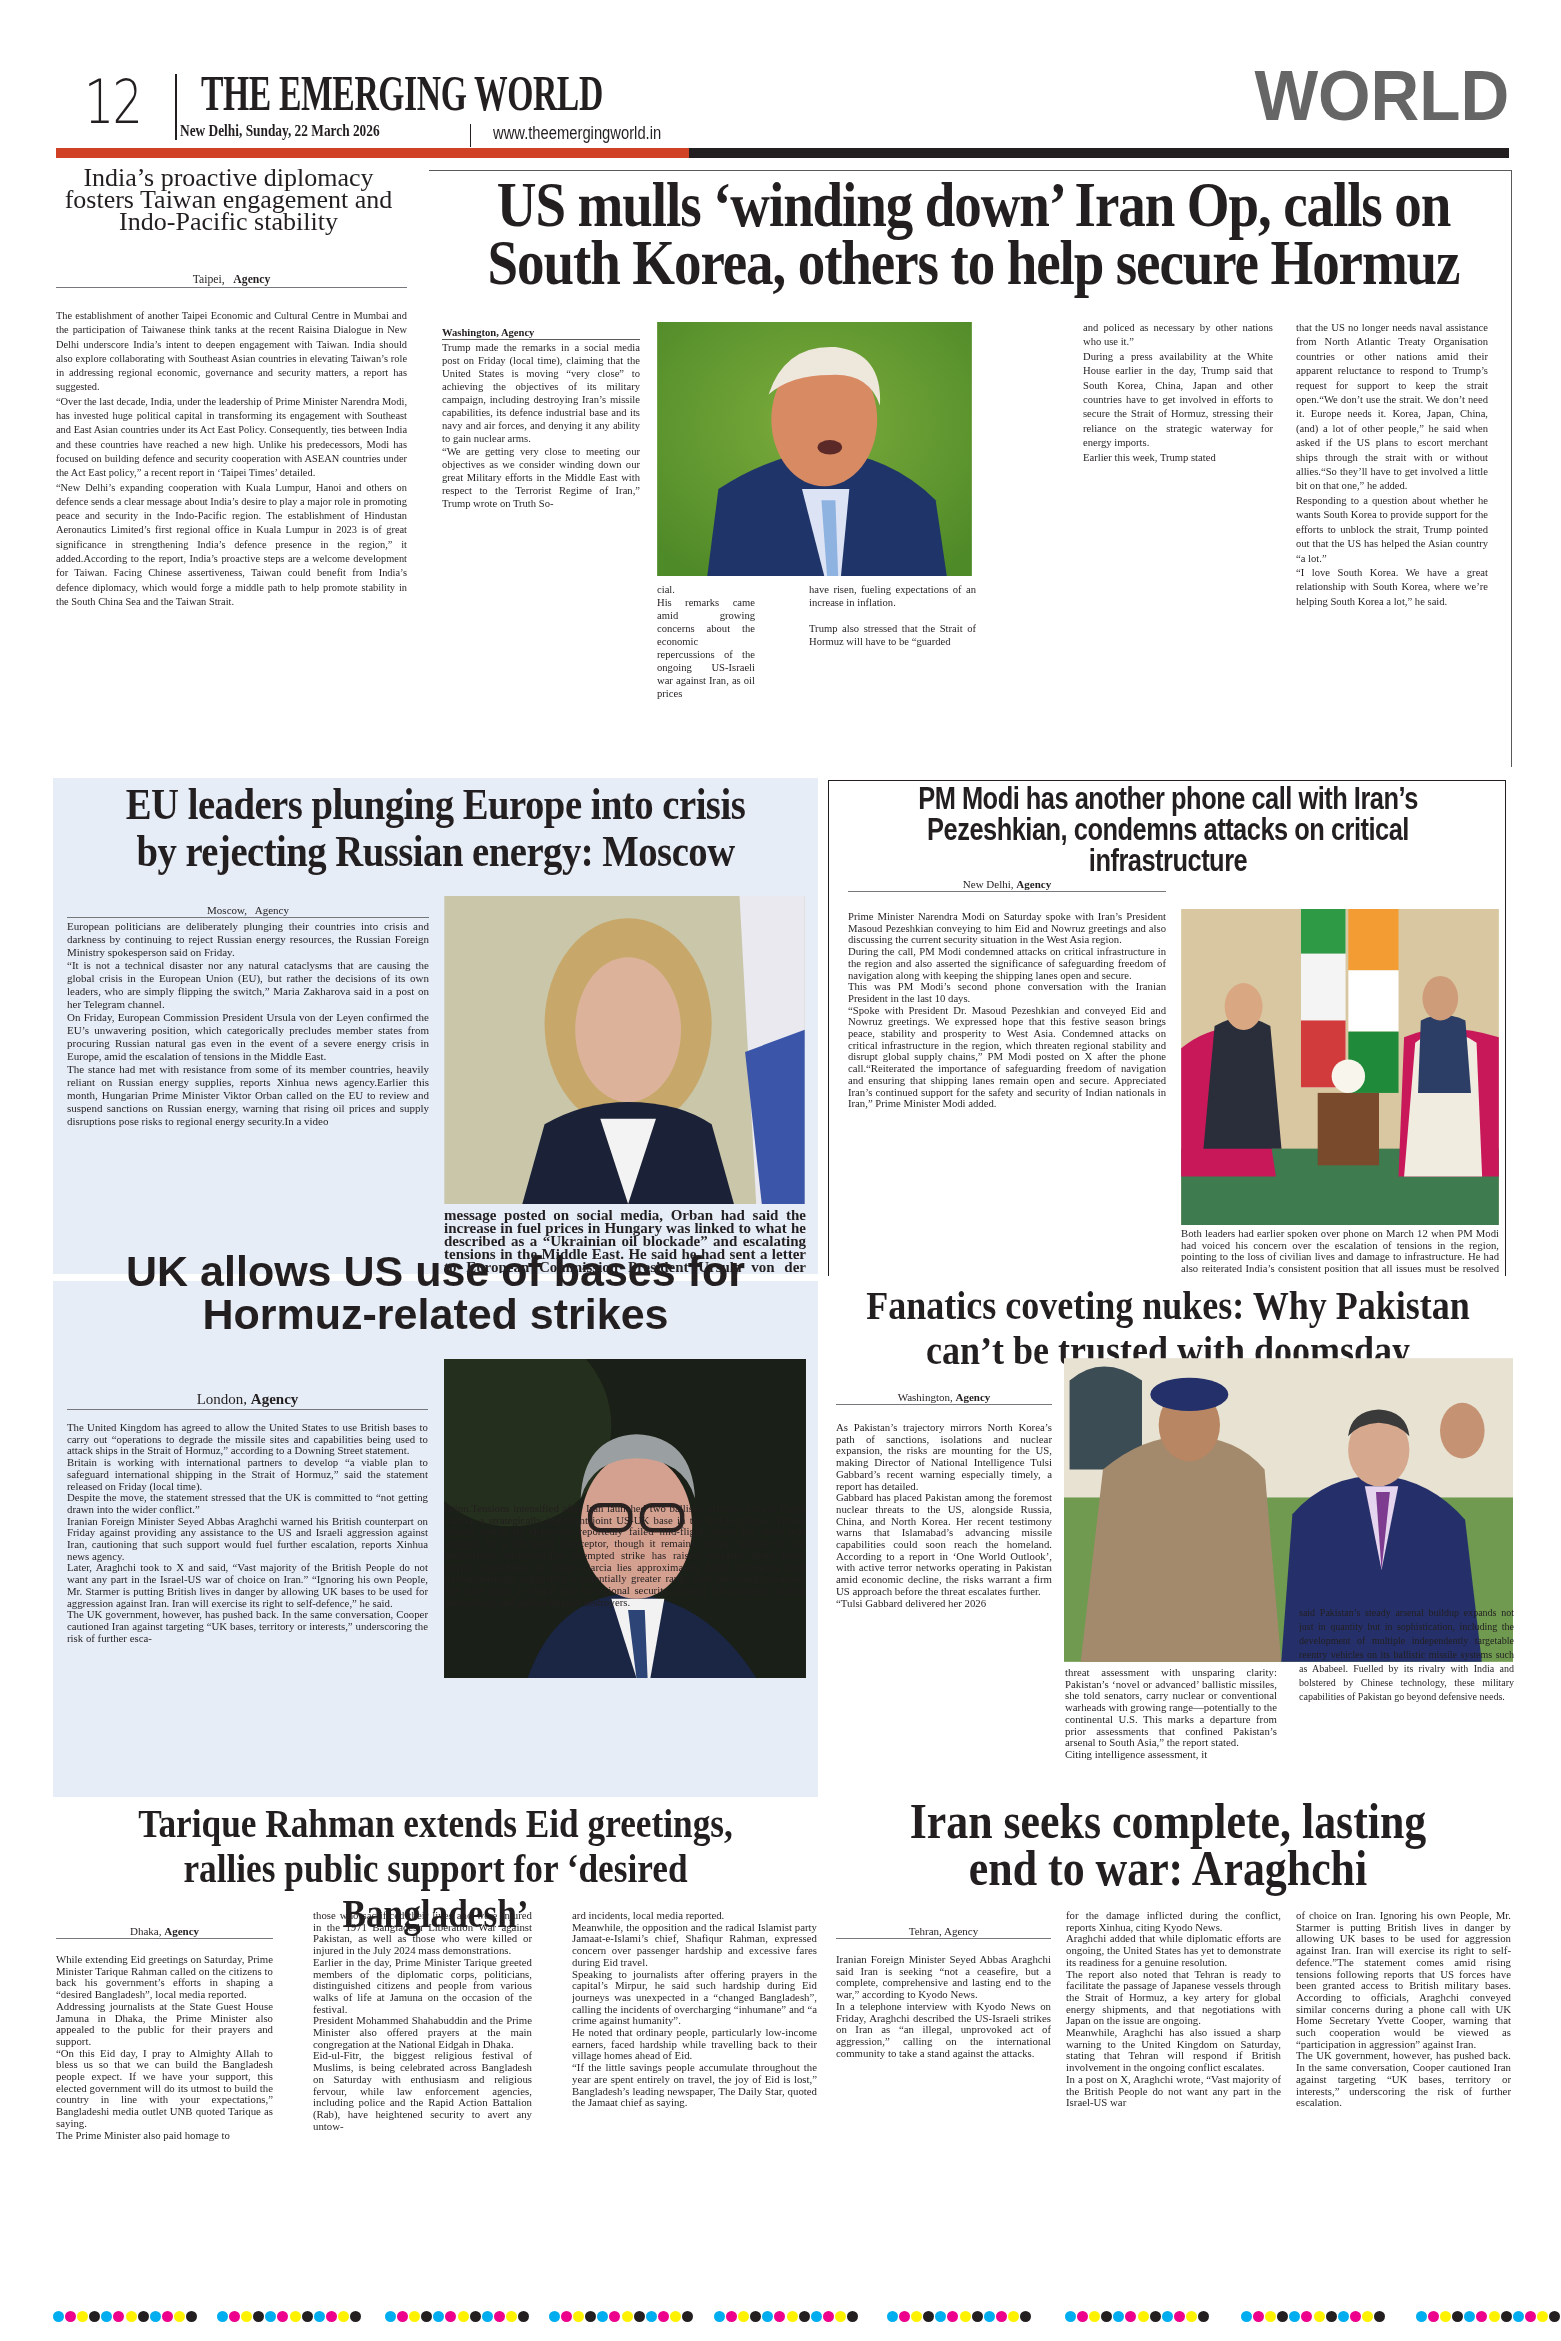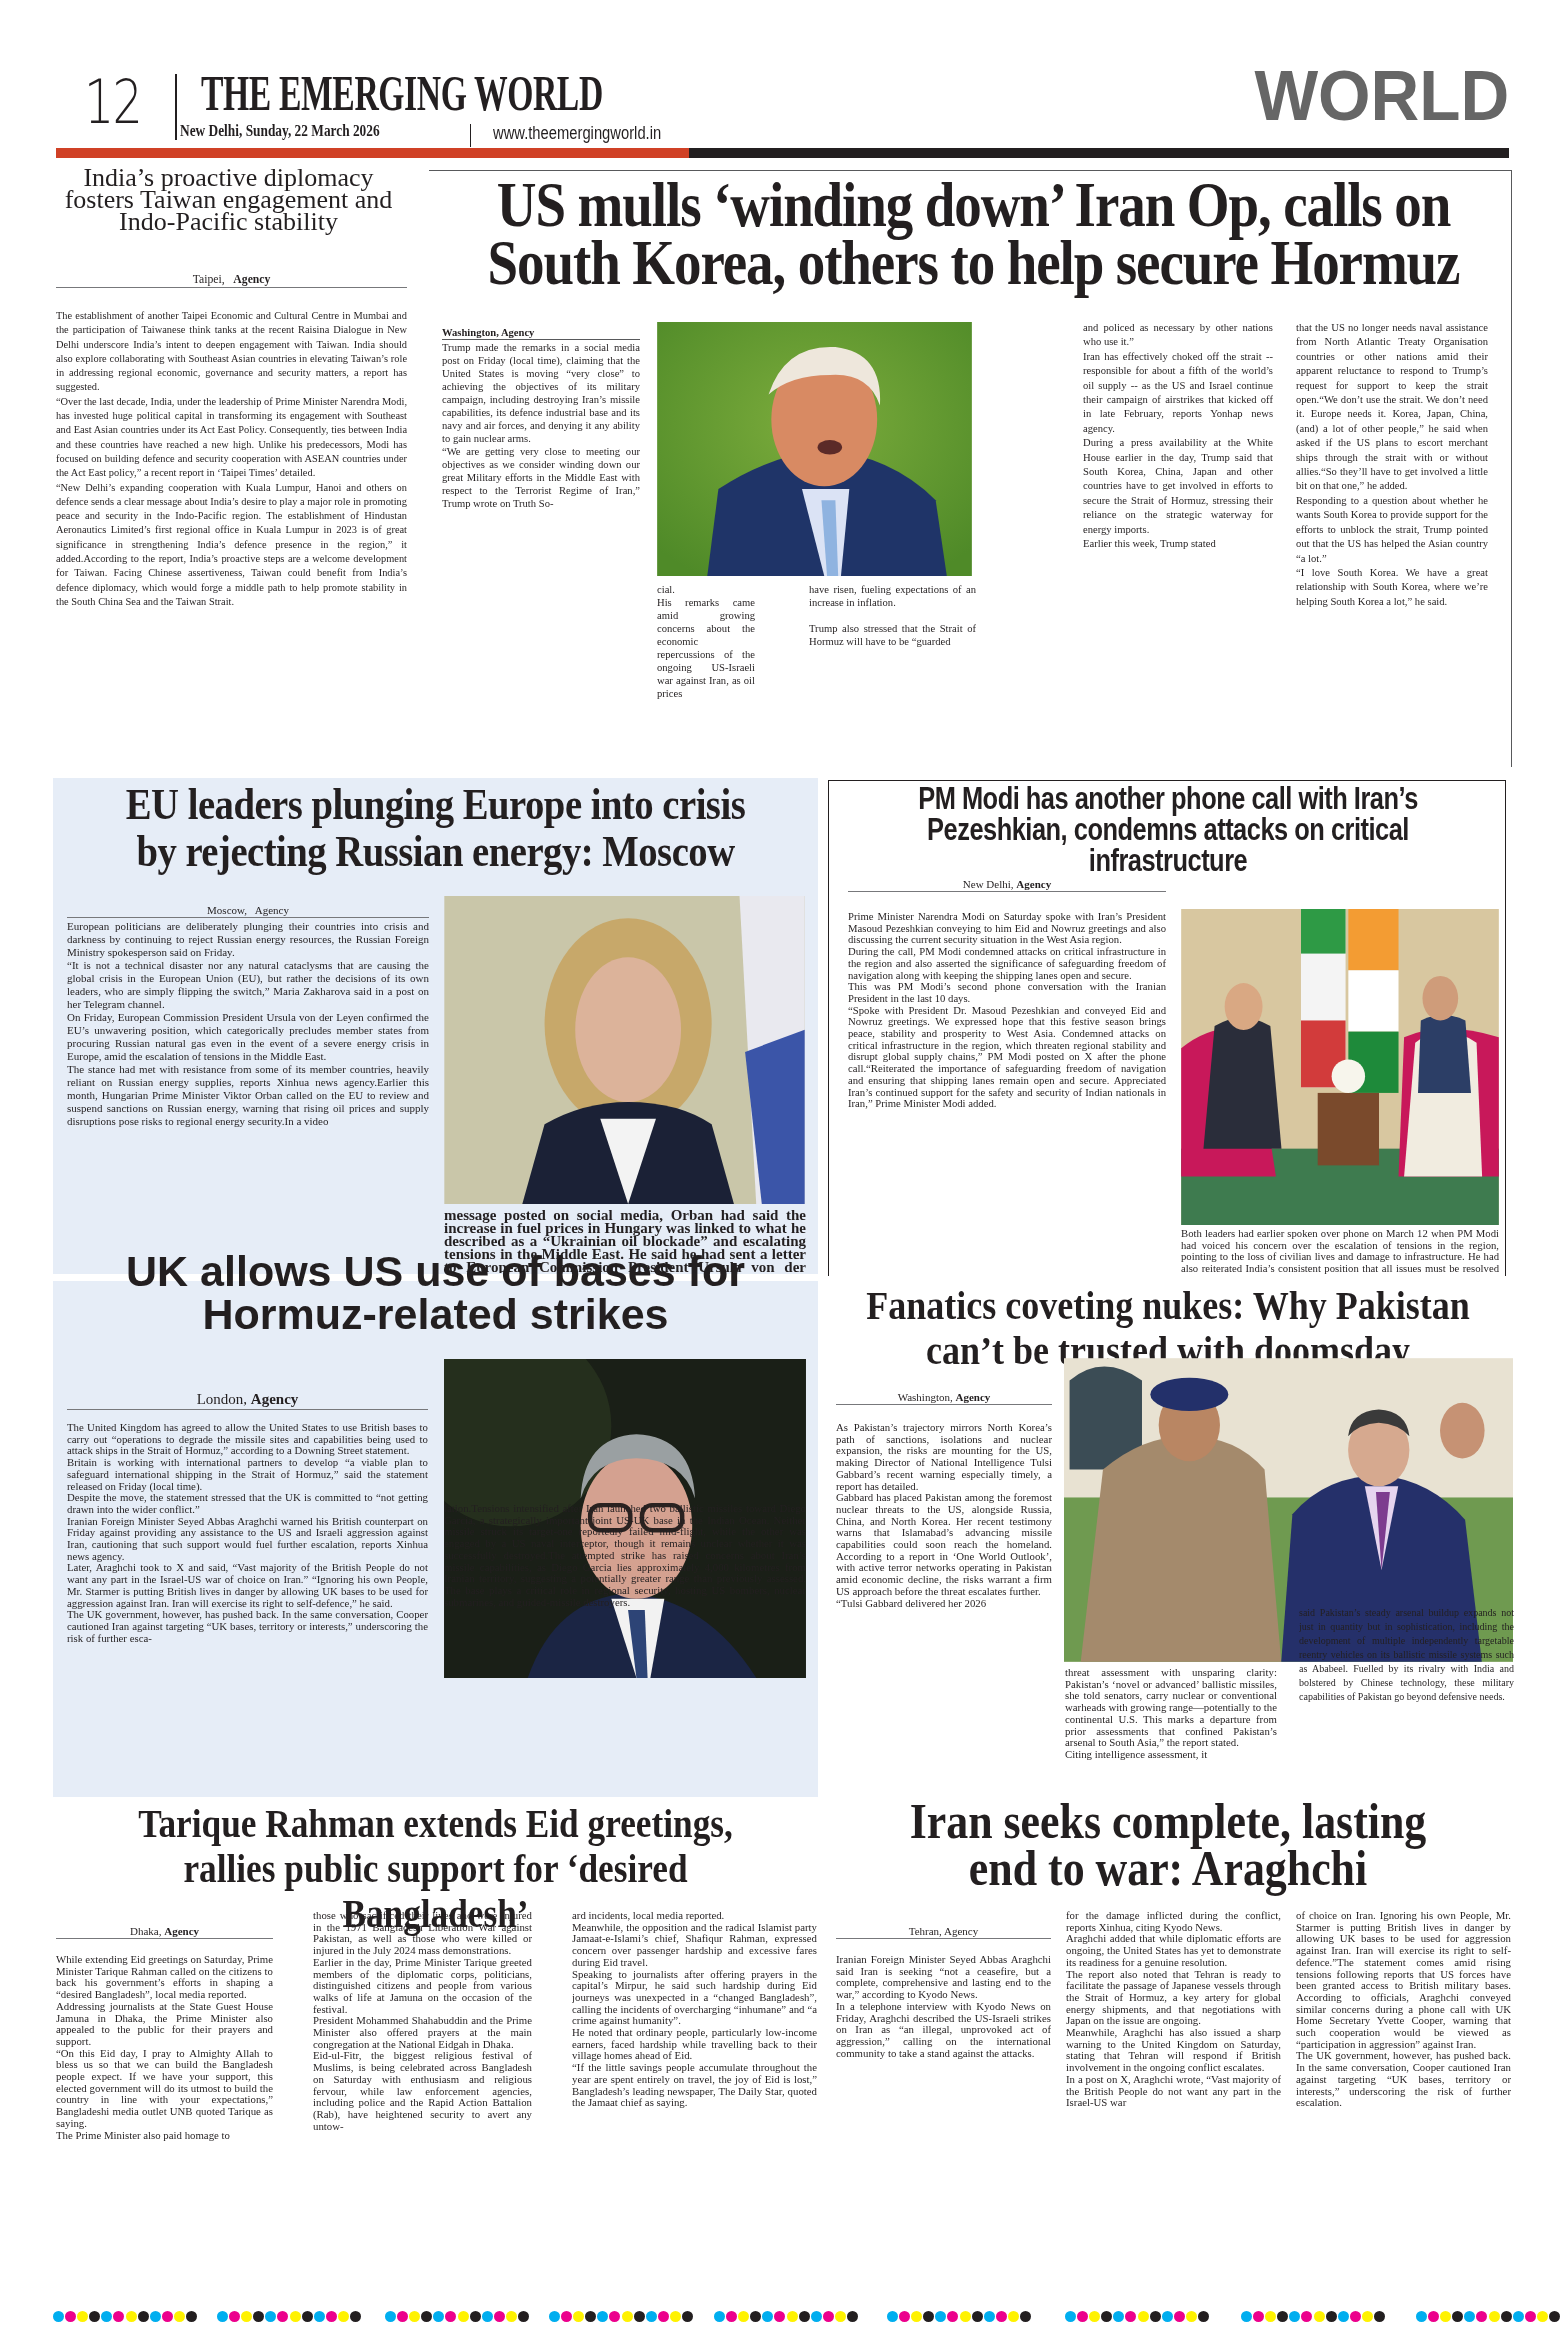--- a/index.html
+++ b/index.html
@@ -117,21 +117,20 @@
     <p>cial.</p>
     <p>His remarks came amid growing concerns about the economic repercussions of the ongoing US-Israeli war against Iran, as oil prices</p>
   </div>
   <div class="col body-text" style="left:809px; top:583px; width:167px; height:178px; font-size:10.6px; line-height:13px;">
     <p>have risen, fueling expectations of an increase in inflation.</p>
     <p style="height:13px;"></p>
     <p>Trump also stressed that the Strait of Hormuz will have to be “guarded</p>
   </div>
   <div class="col body-text" style="left:1083px; top:321px; width:190px; height:441px; font-size:10.6px; line-height:14.4px;">
     <p>and policed as necessary by other nations who use it.”</p>
-    <p>Iran has effectively choked off the strait -- responsible for about a fifth of the world’s oil supply -- as the US and Israel continue their campaign of airstrikes that kicked off in late February, reports Yonhap news agency.</p>
     <p>During a press availability at the White House earlier in the day, Trump said that South Korea, China, Japan and other countries have to get involved in efforts to secure the Strait of Hormuz, stressing their reliance on the strategic waterway for energy imports.</p>
     <p>Earlier this week, Trump stated</p>
   </div>
   <div class="col body-text" style="left:1296px; top:321px; width:192px; height:441px; font-size:10.6px; line-height:14.4px;">
     <p>that the US no longer needs naval assistance from North Atlantic Treaty Organisation countries or other nations amid their apparent reluctance to respond to Trump’s request for support to keep the strait open.“We don’t use the strait. We don’t need it. Europe needs it. Korea, Japan, China, (and) a lot of other people,” he said when asked if the US plans to escort merchant ships through the strait with or without allies.“So they’ll have to get involved a little bit on that one,” he added.</p>
     <p>Responding to a question about whether he wants South Korea to provide support for the efforts to unblock the strait, Trump pointed out that the US has helped the Asian country “a lot.”</p>
     <p>“I love South Korea. We have a great relationship with South Korea, where we’re helping South Korea a lot,” he said.</p>
   </div>
 </article>
 

